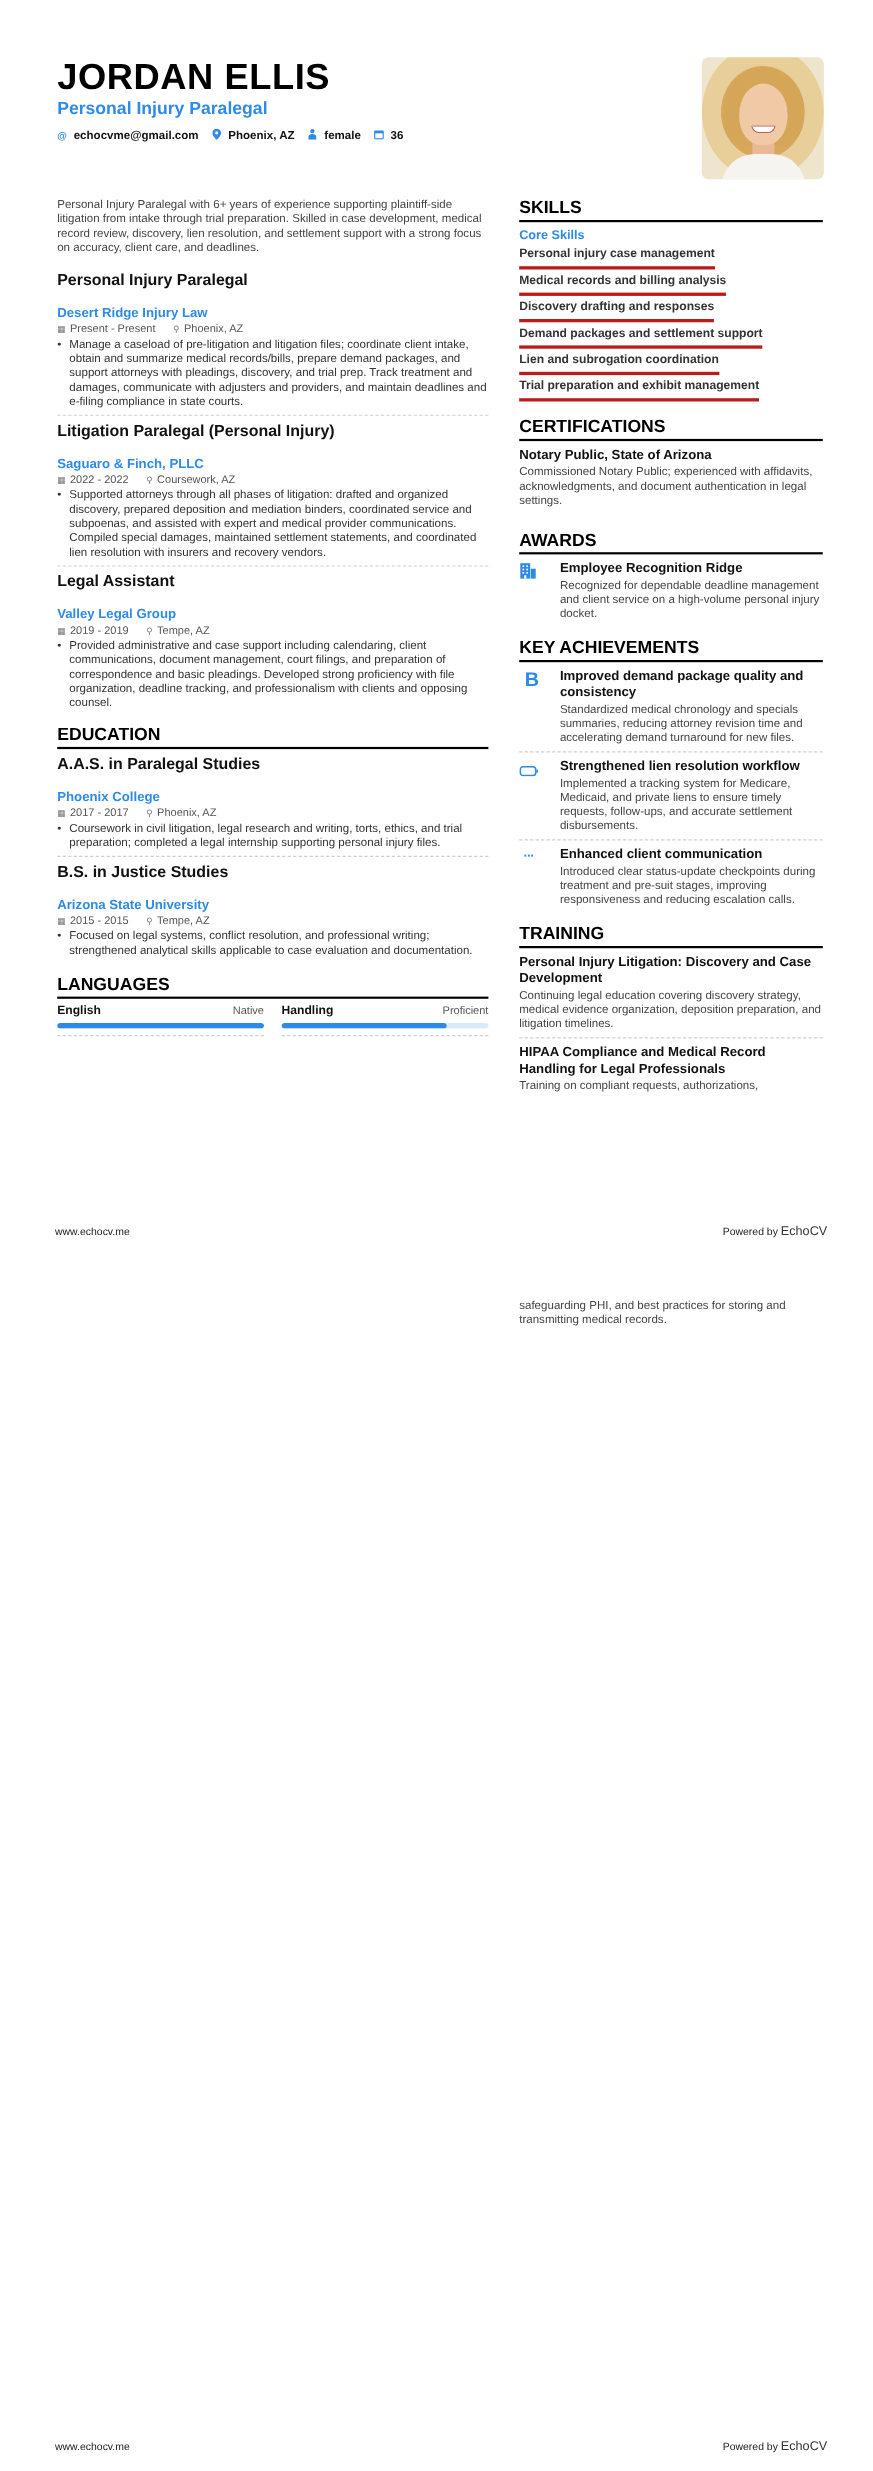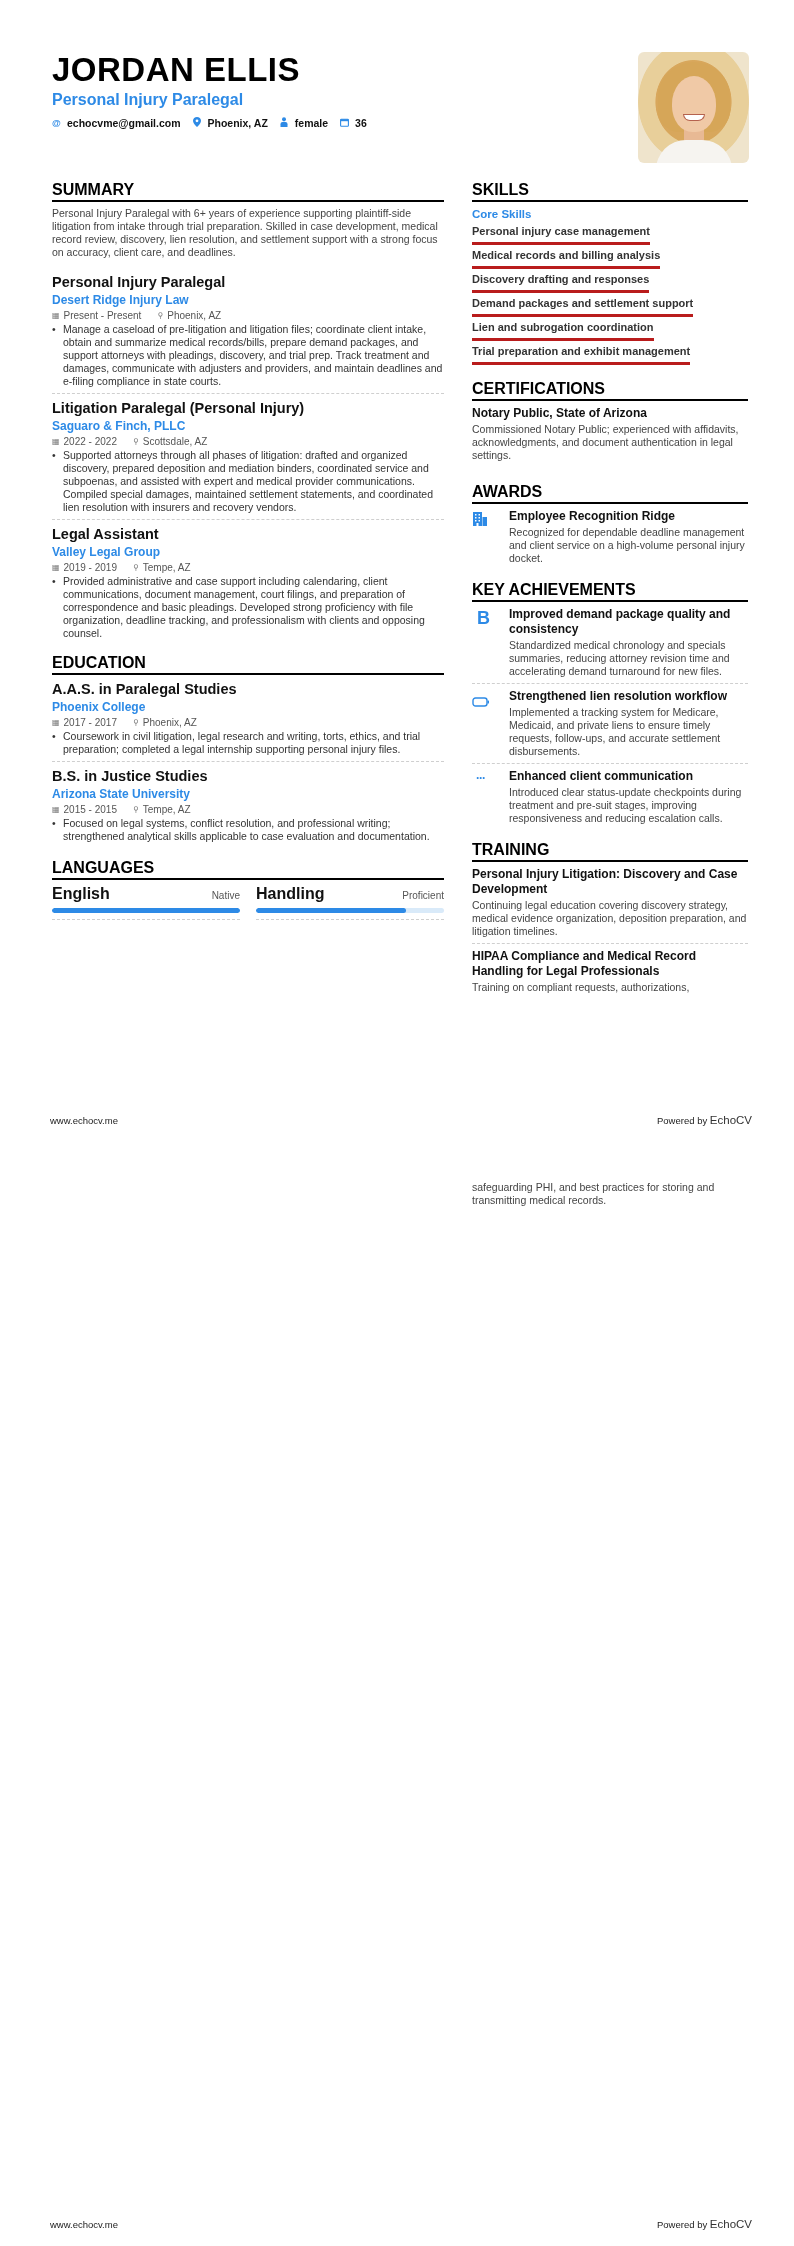--- a/index.html
+++ b/index.html
@@ -40,31 +40,31 @@
 
     .section-title {
       font-size: 16px; font-weight: 700; color: #000; line-height: 19px;
       border-bottom: 2px solid #000; padding-bottom: 1px; margin-bottom: 5px;
     }
     .para { font-size: 10.5px; line-height: 13px; color: #444; }
 
     .entry { padding-bottom: 5px; margin-bottom: 5px; border-bottom: 1px dashed #cfcfcf; }
     .entry.last { border-bottom: none; }
     .entry-title { font-size: 14.5px; font-weight: 700; color: #111; line-height: 18px; }
-    .entry-org { font-size: 12px; font-weight: 700; color: #2d8ae6; line-height: 15px; margin-top: 2px; }
+    .entry-org { font-size: 12px; font-weight: 700; color: #2d8ae6; line-height: 15px; margin-top: 13px; }
     .meta { display: flex; align-items: center; font-size: 10px; color: #555; line-height: 13px; margin-top: 1px; }
     .meta .ic { font-size: 8px; color: #777; margin-right: 4px; }
     .meta .loc { margin-left: 16px; display: flex; align-items: center; }
     .bullet { display: flex; font-size: 10.5px; line-height: 13px; color: #333; margin-top: 1px; }
     .bullet .dot { width: 11px; flex: none; }
 
     .langs { display: flex; justify-content: space-between; }
     .lang { width: 188px; padding-bottom: 6px; border-bottom: 1px dashed #cfcfcf; }
     .lang-head { display: flex; justify-content: space-between; align-items: baseline; }
-    .lang-name { font-size: 16px; font-weight: 700; color: #111; }
+    .lang-name { font-size: 11px; font-weight: 700; color: #111; }
     .lang-level { font-size: 10px; color: #555; }
     .bar { margin-top: 5px; height: 5px; background: #d9eaf9; border-radius: 3px; overflow: hidden; }
     .bar-fill { height: 100%; background: #2d8ae6; border-radius: 3px; }
 
     .skills-sub { font-size: 11.5px; font-weight: 700; color: #2d8ae6; line-height: 14px; }
     .skill { display: inline-block; font-size: 11px; font-weight: 700; color: #333; line-height: 14px; padding: 3px 0 4px; border-bottom: 3px solid #b91c1c; margin-bottom: 0; }
     .skill-wrap { display: block; }
 
     .cert-title { font-size: 12px; font-weight: 700; color: #111; line-height: 15px; }
     .icon-entry { display: flex; padding-bottom: 5px; margin-bottom: 5px; border-bottom: 1px dashed #cfcfcf; }
@@ -124,21 +124,20 @@
     <div class="hair"></div>
     <div class="neck"></div>
     <div class="face"></div>
     <div class="smile"></div>
     <div class="coat"></div>
   </div>
 
   <div class="col-left" style="top:180px;">
 
     <div style="margin-bottom:14px;">
-      <div class="section-title">SUMMARY</div>
       <div class="para">Personal Injury Paralegal with 6+ years of experience supporting plaintiff-side litigation from intake through trial preparation. Skilled in case development, medical record review, discovery, lien resolution, and settlement support with a strong focus on accuracy, client care, and deadlines.</div>
     </div>
 
     <div style="margin-bottom:8px;">
 
       <div class="entry">
         <div class="entry-title">Personal Injury Paralegal</div>
         <div class="entry-org">Desert Ridge Injury Law</div>
         <div class="meta">
           <span class="ic">▦</span>
@@ -155,21 +154,21 @@
       </div>
 
       <div class="entry">
         <div class="entry-title">Litigation Paralegal (Personal Injury)</div>
         <div class="entry-org">Saguaro &amp; Finch, PLLC</div>
         <div class="meta">
           <span class="ic">▦</span>
           <span>2022 - 2022</span>
           <span class="loc">
             <span class="ic">⚲</span>
-            <span>Scottsdale, AZ</span>
+            <span>Coursework, AZ</span>
           </span>
         </div>
         <div class="bullet">
           <span class="dot">•</span>
           <span>Supported attorneys through all phases of litigation: drafted and organized discovery, prepared deposition and mediation binders, coordinated service and subpoenas, and assisted with expert and medical provider communications. Compiled special damages, maintained settlement statements, and coordinated lien resolution with insurers and recovery vendors.</span>
         </div>
       </div>
 
       <div class="entry last">
         <div class="entry-title">Legal Assistant</div>

